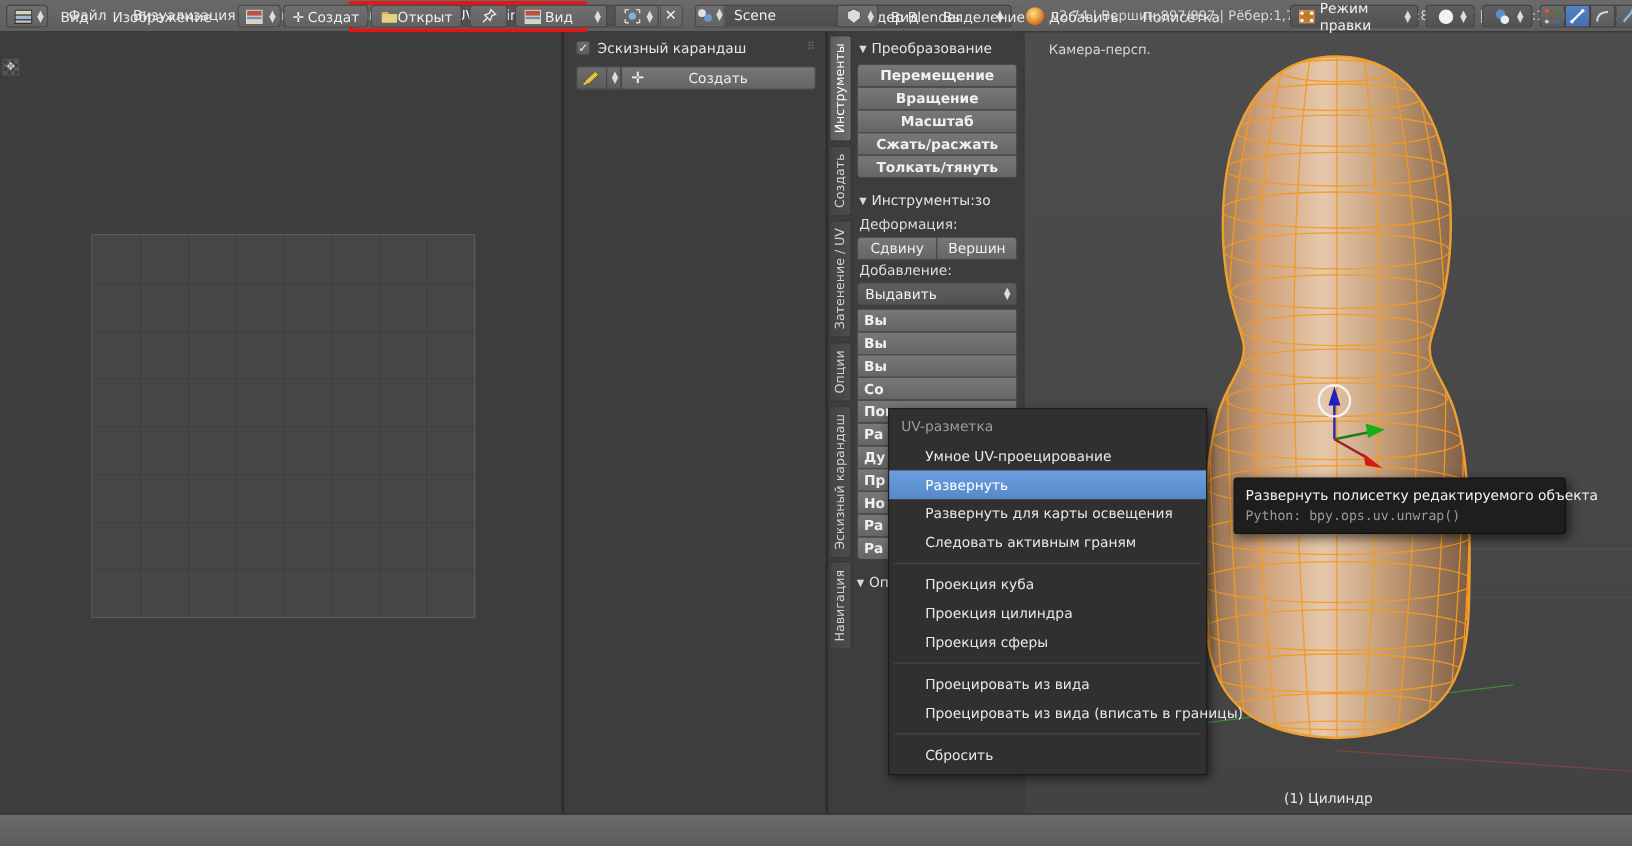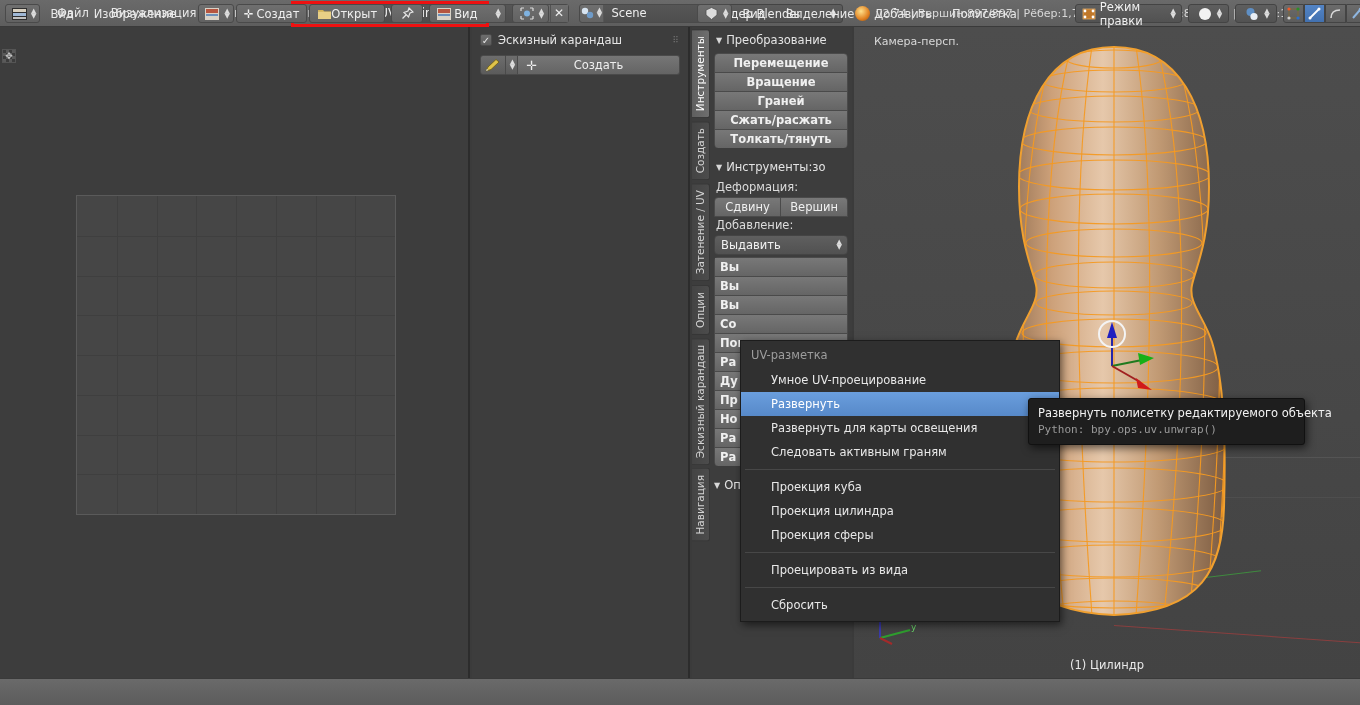--- a/index.html
+++ b/index.html
@@ -110,21 +110,21 @@
   .mini-axis{ position:absolute; left:16px; bottom:30px; width:54px; height:54px; }
 
   .doll{ position:absolute; left:110px; top:10px; width:300px; height:590px; }
   .doll svg{ display:block; }
 
   .gizmo{ position:absolute; left:244px; top:293px; }
   .gz-circle{ position:absolute; width:28px;height:28px;border:2px solid #f4f4f4;border-radius:50%;
      left:0;top:0; }
 
   
-  .menu{ position:absolute; left:740px; top:340px; width:320px; background:#303030;
+  .menu{ position:absolute; left:740px; top:340px; width:266px; background:#303030;
      border:1px solid #1c1c1c; box-shadow:2px 3px 8px rgba(0,0,0,.55); padding:2px 0 4px 0; z-index:40; }
   .menu-title{ font-size:11.5px;color:#9d9d9d; padding:5px 10px 6px 10px; }
   .menu-item{ font-size:11.5px;color:#e8e8e8; padding:5px 10px 5px 30px; white-space:nowrap; }
   .menu-item.sel{ background:linear-gradient(#6a9edd,#5789c9); color:#ffffff; }
   .menu-sep{ height:1px; background:#474747; margin:5px 4px; }
 
   .tooltip{ position:absolute; left:1028px; top:398px; width:277px; background:#1e1e1e;
      border:1px solid #111; border-radius:3px; padding:7px 9px 8px 9px; z-index:50;
      box-shadow:2px 3px 9px rgba(0,0,0,.6); }
   .tt-main{ font-size:11.5px; color:#f2f2f2; white-space:nowrap; }
@@ -273,21 +273,21 @@
     <div class="tpanel">
 
       <div class="sect-head">
         <span class="tri">▼</span>
         <span>Преобразование</span>
       </div>
 
       <div class="tgroup">
         <div class="tbtn">Перемещение</div>
         <div class="tbtn">Вращение</div>
-        <div class="tbtn">Граней</div>
+        <div class="tbtn">Масштаб</div>
         <div class="tbtn">Сжать/расжать</div>
         <div class="tbtn">Толкать/тянуть</div>
       </div>
 
       <div class="sect-head">
         <span class="tri">▼</span>
         <span>Инструменты:зо</span>
       </div>
 
       <div class="tlabel">Деформация:</div>
@@ -437,20 +437,21 @@
     <div class="menu-item">Умное UV-проецирование</div>
     <div class="menu-item sel">Развернуть</div>
     <div class="menu-item">Развернуть для карты освещения</div>
     <div class="menu-item">Следовать активным граням</div>
     <div class="menu-sep"></div>
     <div class="menu-item">Проекция куба</div>
     <div class="menu-item">Проекция цилиндра</div>
     <div class="menu-item">Проекция сферы</div>
     <div class="menu-sep"></div>
     <div class="menu-item">Проецировать из вида</div>
+    <div class="menu-item">Проецировать из вида (вписать в границы)</div>
     <div class="menu-sep"></div>
     <div class="menu-item">Сбросить</div>
   </div>
 
   <div class="tooltip">
     <div class="tt-main">Развернуть полисетку редактируемого объекта</div>
     <div class="tt-py">Python: bpy.ops.uv.unwrap()</div>
   </div>
 
   <div class="botbar"></div>

